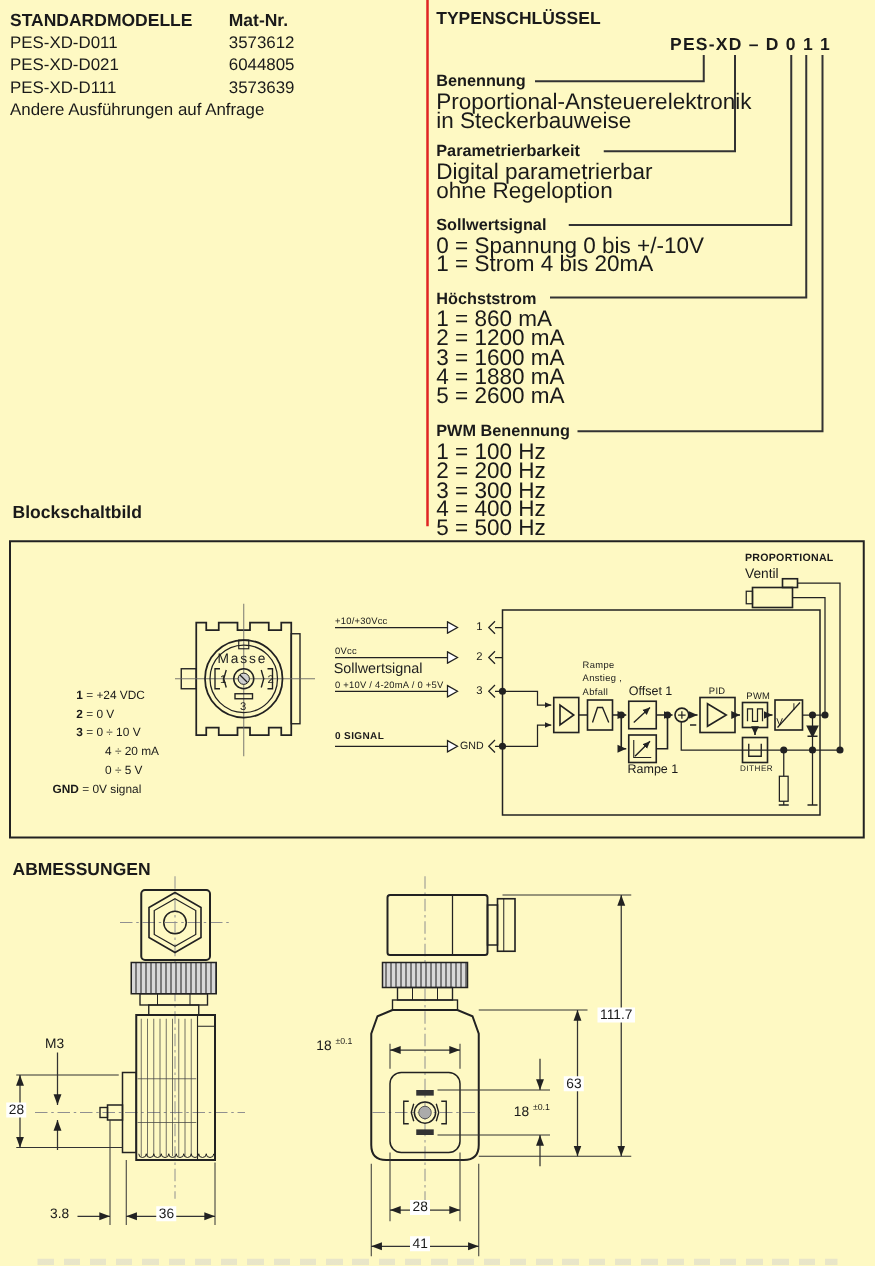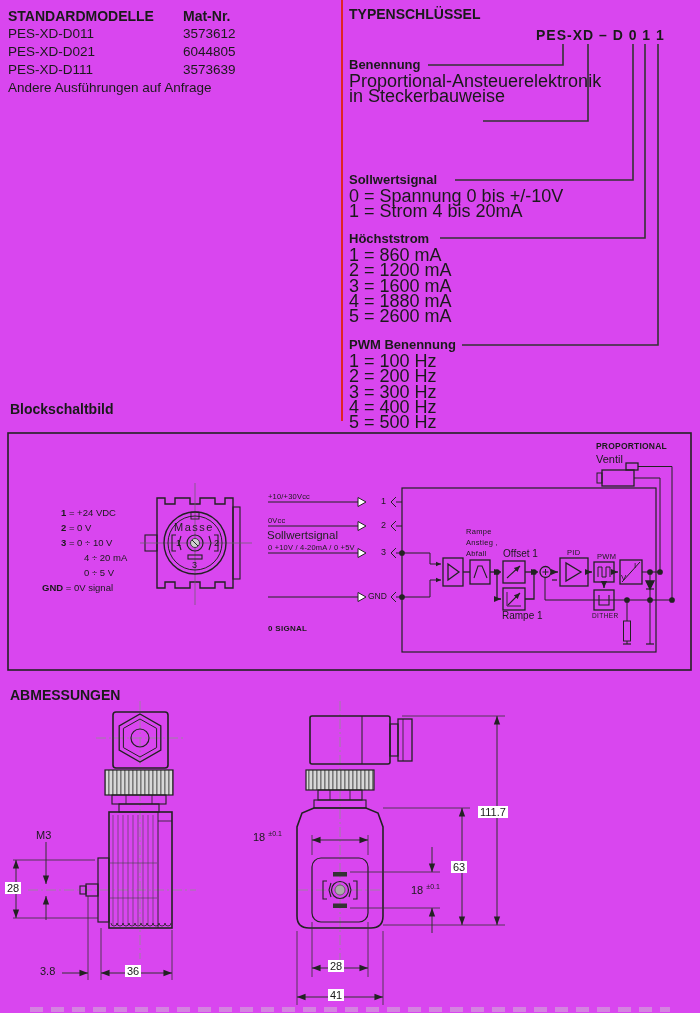--- a/index.html
+++ b/index.html
@@ -1,25 +1,25 @@
 <!DOCTYPE html>
 <html><head>
 <meta charset="utf-8">
 <style>
   html,body{margin:0;padding:0;background:#fff;}
-  .page{position:relative;width:700px;height:1013px;background:#d946ef;overflow:hidden;
+  .page{position:relative;width:700px;height:1013px;background:#fef9c3;overflow:hidden;
         font-family:"Liberation Sans","DejaVu Sans",sans-serif;color:#1a1a1a;}
   .abs{position:absolute;white-space:nowrap;}
   .h14{font-size:14px;font-weight:bold;}
   .t13{font-size:13px;line-height:15.5px;}
   .sec-label{font-size:13px;font-weight:bold;margin-bottom:2px;}
   .sec-line{font-size:18px;line-height:15.3px;}
   .redline{position:absolute;left:341px;top:0;width:2px;height:421px;background:#e02424;}
   .code{font-size:14px;font-weight:bold;letter-spacing:1px;}
-  .leg{font-size:9.5px;}
+  .leg{font-size:9.5px;margin-top:44px;}
   .sig7{font-size:7.5px;letter-spacing:0.2px;}
   .sig8b{font-size:8px;font-weight:bold;letter-spacing:0.3px;}
   .soll{font-size:11.5px;color:#222;}
   .pin9{font-size:9px;}
   .blk10{font-size:10px;}
   .blk7{font-size:7.5px;letter-spacing:0.3px;}
   .dither{font-size:6.5px;letter-spacing:0.4px;}
   .prop{font-size:8.5px;font-weight:bold;letter-spacing:0.2px;}
   .ventil{font-size:11px;}
   .masse{font-size:11px;letter-spacing:1.5px;color:#222;}
@@ -58,20 +58,25 @@
       <path d="M455,180 H633 V44"></path>
       <path d="M440,238 H645 V44"></path>
       <path d="M462,345 H658 V44"></path>
     </g>
   </svg>
 
   <div class="abs" style="left:349px;top:57px;">
     <div class="sec-label">Benennung</div>
     <div class="sec-line">Proportional-Ansteuerelektronik</div>
     <div class="sec-line">in Steckerbauweise</div>
+  </div>
+  <div class="abs" style="left:349px;top:113px;">
+    <div class="sec-label">Parametrierbarkeit</div>
+    <div class="sec-line">Digital parametrierbar</div>
+    <div class="sec-line">ohne Regeloption</div>
   </div>
   <div class="abs" style="left:349px;top:172px;">
     <div class="sec-label">Sollwertsignal</div>
     <div class="sec-line">0 = Spannung 0 bis +/-10V</div>
     <div class="sec-line">1 = Strom 4 bis 20mA</div>
   </div>
   <div class="abs" style="left:349px;top:231px;">
     <div class="sec-label">Höchststrom</div>
     <div class="sec-line">1 = 860 mA</div>
     <div class="sec-line">2 = 1200 mA</div>
@@ -214,21 +219,21 @@
 
   <div class="abs masse" style="left:174px;top:521px;">Masse</div>
   <div class="abs pin9" style="left:176px;top:538px;">1</div>
   <div class="abs pin9" style="left:214px;top:538px;">2</div>
   <div class="abs pin9" style="left:192px;top:560px;">3</div>
 
   <div class="abs sig7" style="left:268px;top:492px;">+10/+30Vcc</div>
   <div class="abs sig7" style="left:268px;top:516px;">0Vcc</div>
   <div class="abs soll" style="left:267px;top:529px;">Sollwertsignal</div>
   <div class="abs sig7" style="left:268px;top:543px;">0 +10V / 4-20mA / 0 +5V</div>
-  <div class="abs sig8b" style="left:268px;top:584px;margin-top:40px;">0 SIGNAL</div>
+  <div class="abs sig8b" style="left:268px;top:584px;">0 SIGNAL</div>
 
   <div class="abs pin9" style="left:381px;top:496px;">1</div>
   <div class="abs pin9" style="left:381px;top:520px;">2</div>
   <div class="abs pin9" style="left:381px;top:547px;">3</div>
   <div class="abs" style="left:368px;top:591px;font-size:8.5px;">GND</div>
 
   <div class="abs blk7" style="left:466px;top:527px;">Rampe</div>
   <div class="abs blk7" style="left:466px;top:538px;">Anstieg ,</div>
   <div class="abs blk7" style="left:466px;top:549px;">Abfall</div>
   <div class="abs blk10" style="left:503px;top:548px;">Offset 1</div>

